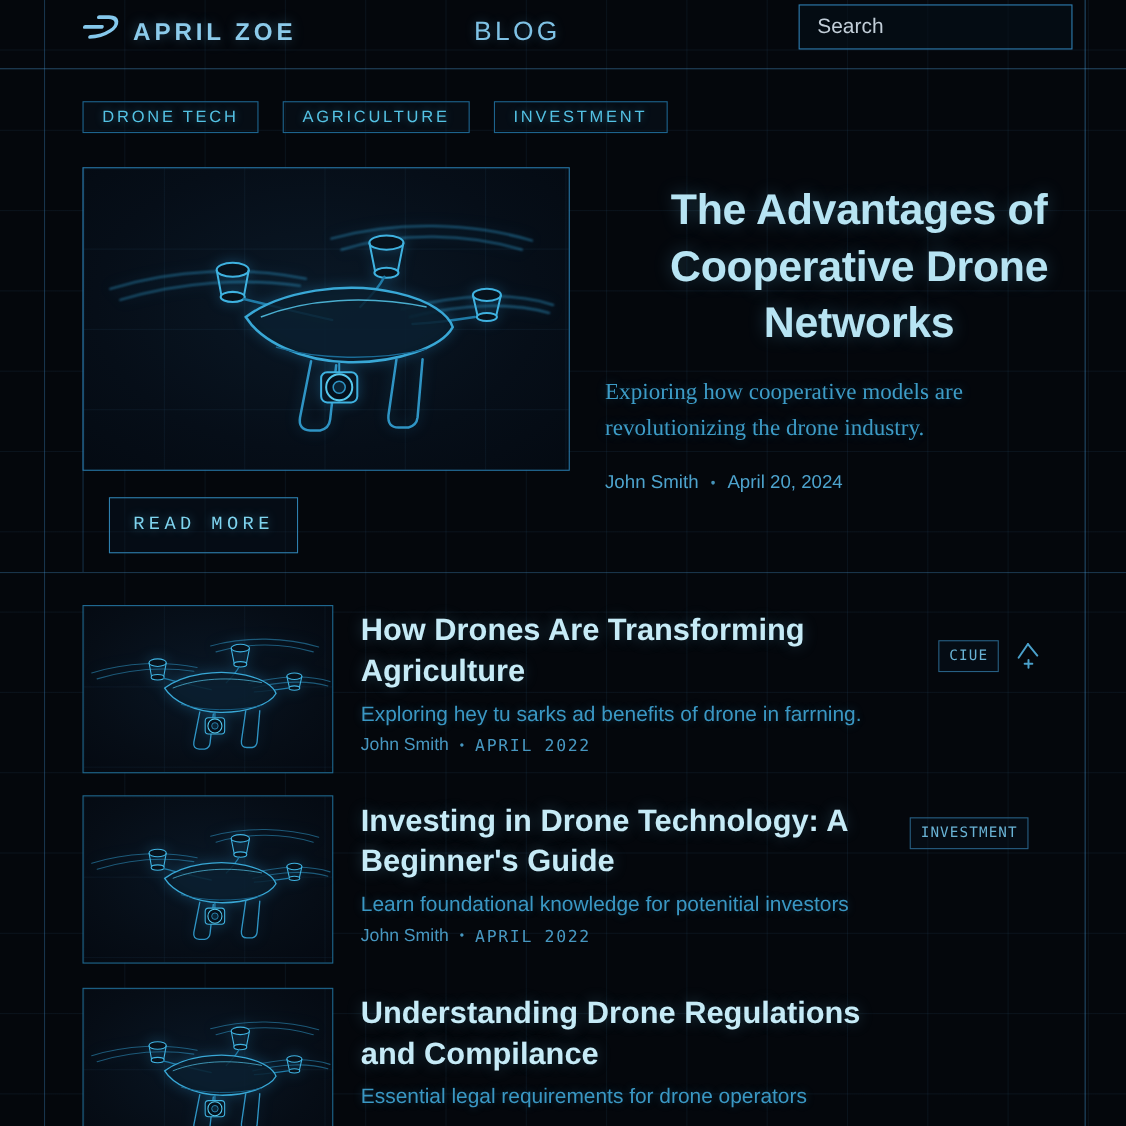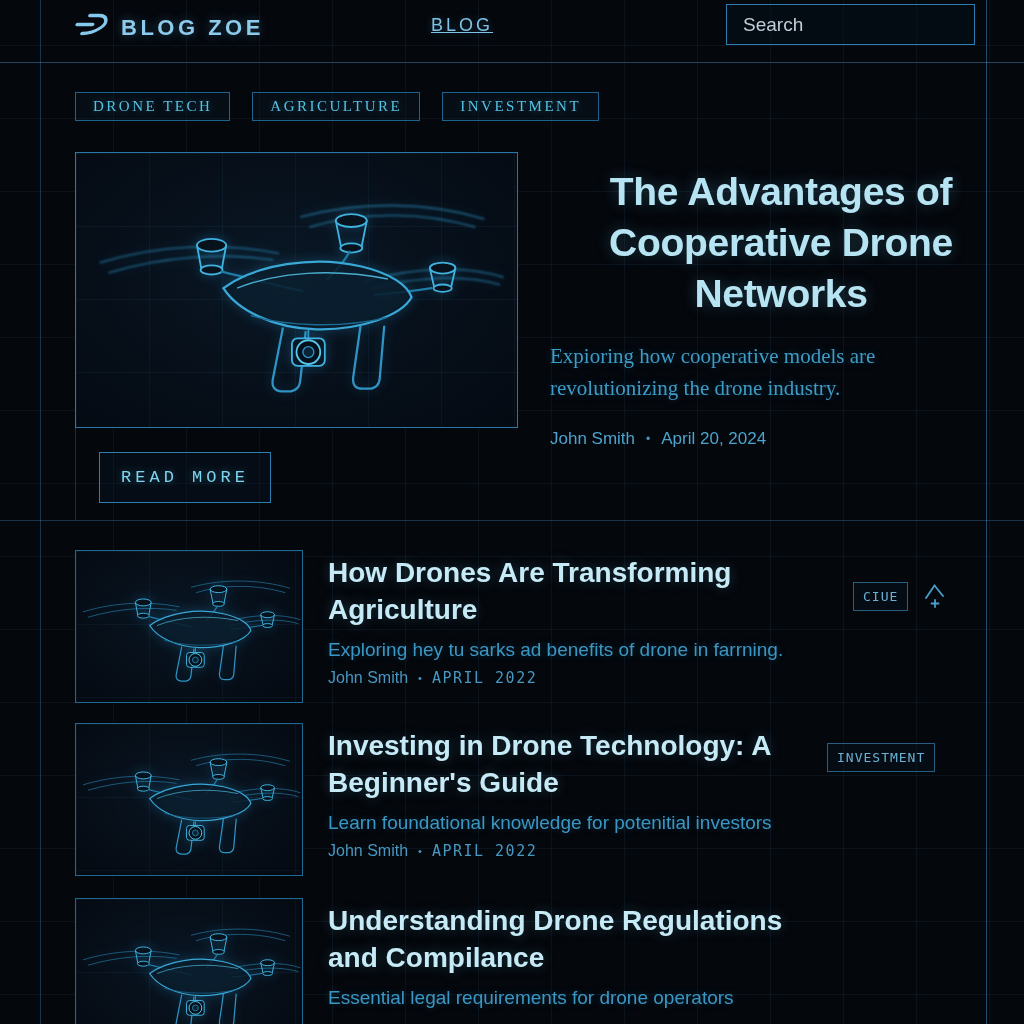--- a/index.html
+++ b/index.html
@@ -23,33 +23,33 @@
   .hline { position:absolute; left:0; right:0; height:1px; }
   .hline.header  { top:62px;  background:rgba(80,160,215,0.40); }
   .hline.section { top:520px; background:rgba(70,150,205,0.32); }
   .featured-edge { position:absolute; left:75px; top:152px; width:1px; height:368px;
                    background:rgba(60,140,200,0.30); }
 
   
   .logo { position:absolute; left:72px; top:11px; display:flex; align-items:center; gap:13px; cursor:pointer; }
   .logo-text { font-size:22px; font-weight:700; letter-spacing:3.5px; color:#8ccbeb;
                text-shadow:0 0 12px rgba(110,200,245,0.35); }
-  .nav-blog { position:absolute; left:431px; top:15px; font-size:18px; letter-spacing:3px;
-              color:#7fc2e5; cursor:pointer; text-shadow:0 0 10px rgba(100,190,235,0.3);text-decoration:underline; }
+  .nav-blog { position:absolute; left:431px; top:15px; font-size:24px; letter-spacing:3px;
+              color:#7fc2e5; cursor:pointer; text-shadow:0 0 10px rgba(100,190,235,0.3); }
   .search-box {
     position:absolute; left:714px; top:4px; width:249px; height:41px;
     background:rgba(6,16,26,0.55); border:1px solid #2e7db0; outline:none;
     color:#c8d3da; font-family:"Liberation Sans",sans-serif; font-size:19px; padding:0 16px;margin-left:12px;
   }
   .search-box::placeholder { color:#c2ced8; opacity:1; }
 
   
   .filters { position:absolute; left:75px; top:92px; display:flex; gap:22px; }
   .tag-btn {
-    font-family:Liberation Serif, serif; font-size:15px; letter-spacing:2.5px;
+    font-family:Liberation Sans, sans-serif; font-size:15px; letter-spacing:2.5px;
     color:#54c2e4; background:rgba(12,32,48,0.25); border:1px solid #1d638d;
     height:29px; line-height:27px; padding:0 17px; cursor:pointer;
     text-shadow:0 0 8px rgba(80,190,230,0.4);
     text-align:right;
   }
 
   
   .featured-img {
     position:absolute; left:75px; top:152px; width:443px; height:276px;
     border:1px solid #2777a8; cursor:pointer;
@@ -175,21 +175,21 @@
 
   <div class="logo">
     <span>
       <svg width="36" height="30" viewBox="0 0 36 30">
         <g transform="skewX(-14) translate(7,0)" stroke="#85c8ec" stroke-width="3.4" fill="none" stroke-linecap="round">
           <path d="M12,4.5 L21,4.5 C30,4.5 32,12 25.5,17 C21,20.5 14.5,22.5 8.5,22.5"></path>
           <line x1="1.5" y1="13.5" x2="17" y2="13.5"></line>
         </g>
       </svg>
     </span>
-    <span class="logo-text">BLOG ZOE</span>
+    <span class="logo-text">APRIL ZOE</span>
   </div>
 
   <div class="nav-blog">BLOG</div>
 
   <input class="search-box" type="text" placeholder="Search" style="">
 
   <div class="filters">
     <button class="tag-btn">DRONE TECH</button>
     <button class="tag-btn">AGRICULTURE</button>
     <button class="tag-btn">INVESTMENT</button>

